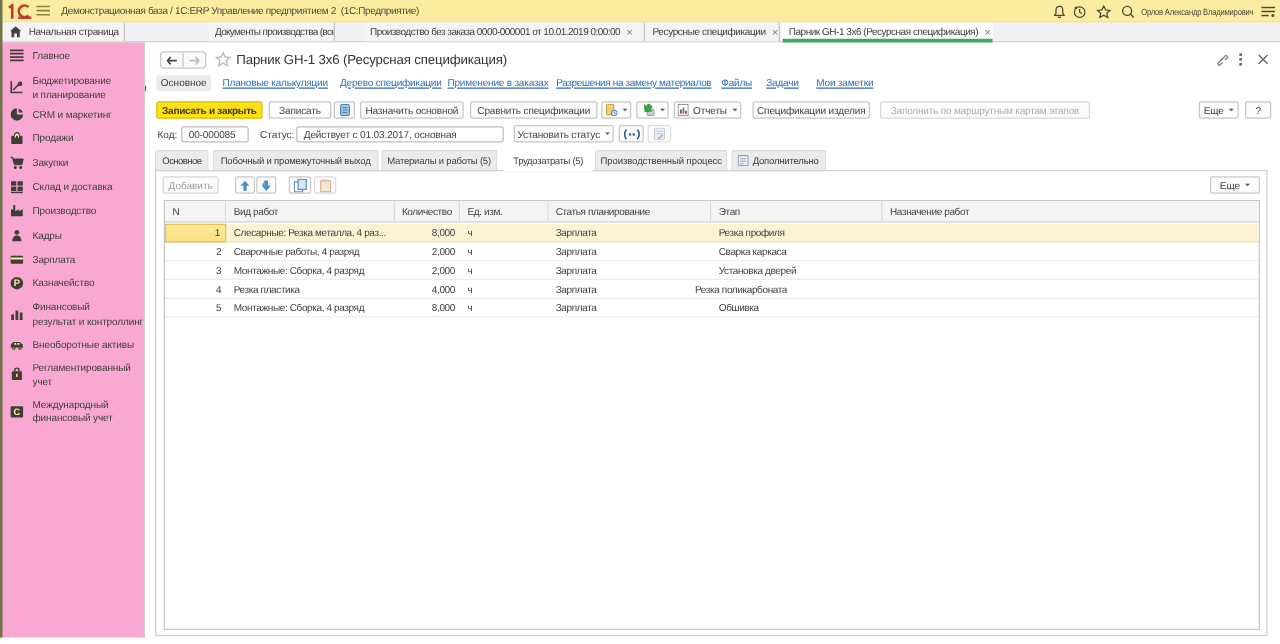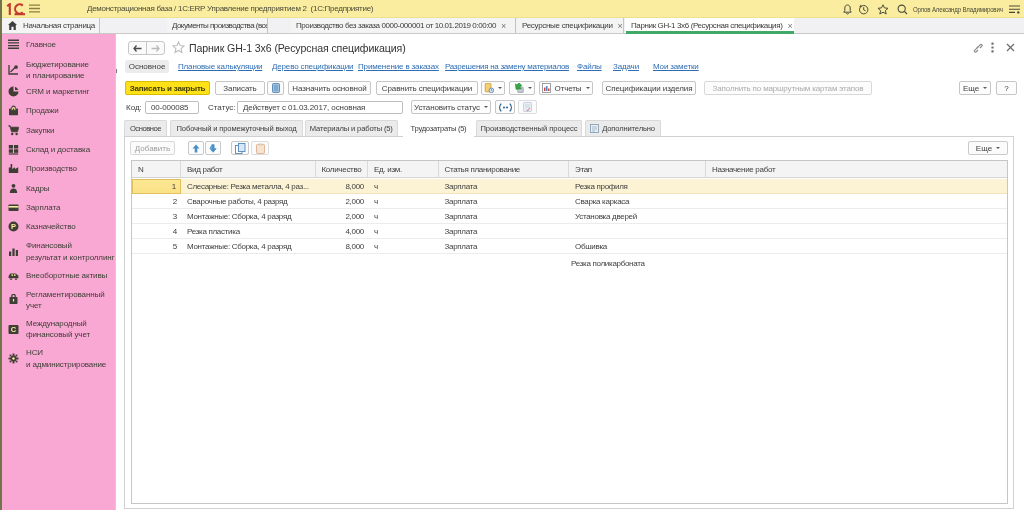--- a/index.html
+++ b/index.html
@@ -37,21 +37,21 @@
         <path d="M1.2 3.2 L3.8 1.2 L3.8 12"></path>
         <path d="M16.8 2.6 A4.6 4.6 0 1 0 16.8 9.4"></path>
         <path d="M8.5 11.2 L19 11.2"></path>
       </g>
     </svg>
  <svg class="abs" style="left:29px;top:4px" width="11" height="9" viewBox="0 0 11 9">
       <g stroke="#8A8040" stroke-width="1.3">
         <path d="M0 1.2h11M0 4.5h11M0 7.8h11"></path>
       </g>
     </svg>
- <div class="abs" style="left:49px;top:4px;font-size:8px;letter-spacing:-0.28px;color:#4A4A38;margin-left:38px;">Демонстрационная база / 1С:ERP Управление предприятием 2&nbsp;&nbsp;(1С:Предприятие)</div>
+ <div class="abs" style="left:49px;top:4px;font-size:8px;letter-spacing:-0.28px;color:#4A4A38;">Демонстрационная база / 1С:ERP Управление предприятием 2&nbsp;&nbsp;(1С:Предприятие)</div>
  <svg class="abs" style="left:842px;top:3.5px" width="11" height="11" viewBox="0 0 11 11">
       <path d="M5.5 1 C3.8 1 2.8 2.3 2.8 4 L2.8 6.5 L1.8 8.2 L9.2 8.2 L8.2 6.5 L8.2 4 C8.2 2.3 7.2 1 5.5 1 Z M4.3 9.2 A1.3 1.3 0 0 0 6.7 9.2" fill="none" stroke="#4A4A3A" stroke-width="1"></path>
     </svg>
  <svg class="abs" style="left:858px;top:3.5px" width="11" height="11" viewBox="0 0 11 11">
       <circle cx="5.7" cy="5.7" r="4.2" fill="none" stroke="#4A4A3A" stroke-width="1"></circle>
       <path d="M5.7 3.2 L5.7 5.9 L7.6 6.8" fill="none" stroke="#4A4A3A" stroke-width="1"></path>
       <path d="M1.2 2.5 L3 0.8 L3.6 3.2 Z" fill="#4A4A3A"></path>
     </svg>
  <svg class="abs" style="left:876.5px;top:3.5px" width="12" height="11" viewBox="0 0 12 11">
       <path d="M6 0.8 L7.5 3.9 L11 4.3 L8.4 6.6 L9.2 10 L6 8.2 L2.8 10 L3.6 6.6 L1 4.3 L4.5 3.9 Z" fill="none" stroke="#4A4A3A" stroke-width="1"></path>
@@ -158,35 +158,20 @@
       </svg>
       <span>Регламентированный<br>учет</span>
     </div>
  <div class="sbi" style="top:284.2px;">
       <svg class="ic" viewBox="0 0 11 11">
         <rect x="0.5" y="1" width="10" height="9" rx="1" fill="#3E3E35"></rect>
         <text x="5.5" y="8" font-size="7.5" font-weight="bold" fill="#FBECA0" text-anchor="middle" font-family="Liberation Sans">C</text>
       </svg>
       <span>Международный<br>финансовый учет</span>
     </div>
- <div class="sbi" style="top:313.4px;">
-      <svg class="ic" viewBox="0 0 11 11">
-        <g fill="#3E3E35">
-          <circle cx="5.5" cy="5.5" r="3"></circle>
-          <rect x="4.6" y="0.5" width="1.8" height="10"></rect>
-          <rect x="0.5" y="4.6" width="10" height="1.8"></rect>
-          <rect x="1.6" y="1.6" width="1.8" height="1.8"></rect>
-          <rect x="7.6" y="1.6" width="1.8" height="1.8"></rect>
-          <rect x="1.6" y="7.6" width="1.8" height="1.8"></rect>
-          <rect x="7.6" y="7.6" width="1.8" height="1.8"></rect>
-        </g>
-        <circle cx="5.5" cy="5.5" r="1.2" fill="#FBECA0"></circle>
-      </svg>
-      <span>НСИ<br>и администрирование</span>
-    </div>
 </div>
 <div id="content"></div>
 
 <div class="abs" style="left:128px;top:41px;width:37px;height:14px;border:1px solid #C6C6C6;border-radius:3px;background:#FAFAFA;display:flex;">
  <div style="width:18px;border-right:1px solid #C6C6C6;display:flex;align-items:center;justify-content:center;">
       <svg width="9" height="7" viewBox="0 0 9 7">
         <path d="M3.5 0.5 L1 3.5 L3.5 6.5 M1.2 3.5 L8.5 3.5" fill="none" stroke="#4A4A4A" stroke-width="1.3"></path>
       </svg>
     </div>
  <div style="width:17px;display:flex;align-items:center;justify-content:center;">
@@ -350,21 +335,21 @@
   <div class="cell" style="left:236px;width:70.5px;">ч</div>
   <div class="cell" style="left:306.5px;width:130.5px;">Зарплата</div>
   <div class="cell" style="left:437px;width:137px;">Установка дверей</div>
  </div>
  <div class="row" style="top:63.1px;">
   <div class="cell num" style="left:0;width:49px;">4</div>
   <div class="cell" style="left:49px;width:134.5px;">Резка пластика</div>
   <div class="cell num" style="left:183.5px;width:52.5px;">4,000</div>
   <div class="cell" style="left:236px;width:70.5px;">ч</div>
   <div class="cell" style="left:306.5px;width:130.5px;">Зарплата</div>
-  <div class="cell" style="left:433px;width:137px;margin-top:32px;">Резка поликарбоната</div>
+  <div class="cell" style="left:418px;width:137px;">Резка поликарбоната</div>
  </div>
  <div class="row" style="top:78.3px;">
   <div class="cell num" style="left:0;width:49px;">5</div>
   <div class="cell" style="left:49px;width:134.5px;">Монтажные: Сборка, 4 разряд</div>
   <div class="cell num" style="left:183.5px;width:52.5px;">8,000</div>
   <div class="cell" style="left:236px;width:70.5px;">ч</div>
   <div class="cell" style="left:306.5px;width:130.5px;">Зарплата</div>
   <div class="cell" style="left:437px;width:137px;">Обшивка</div>
  </div>
 </div>

